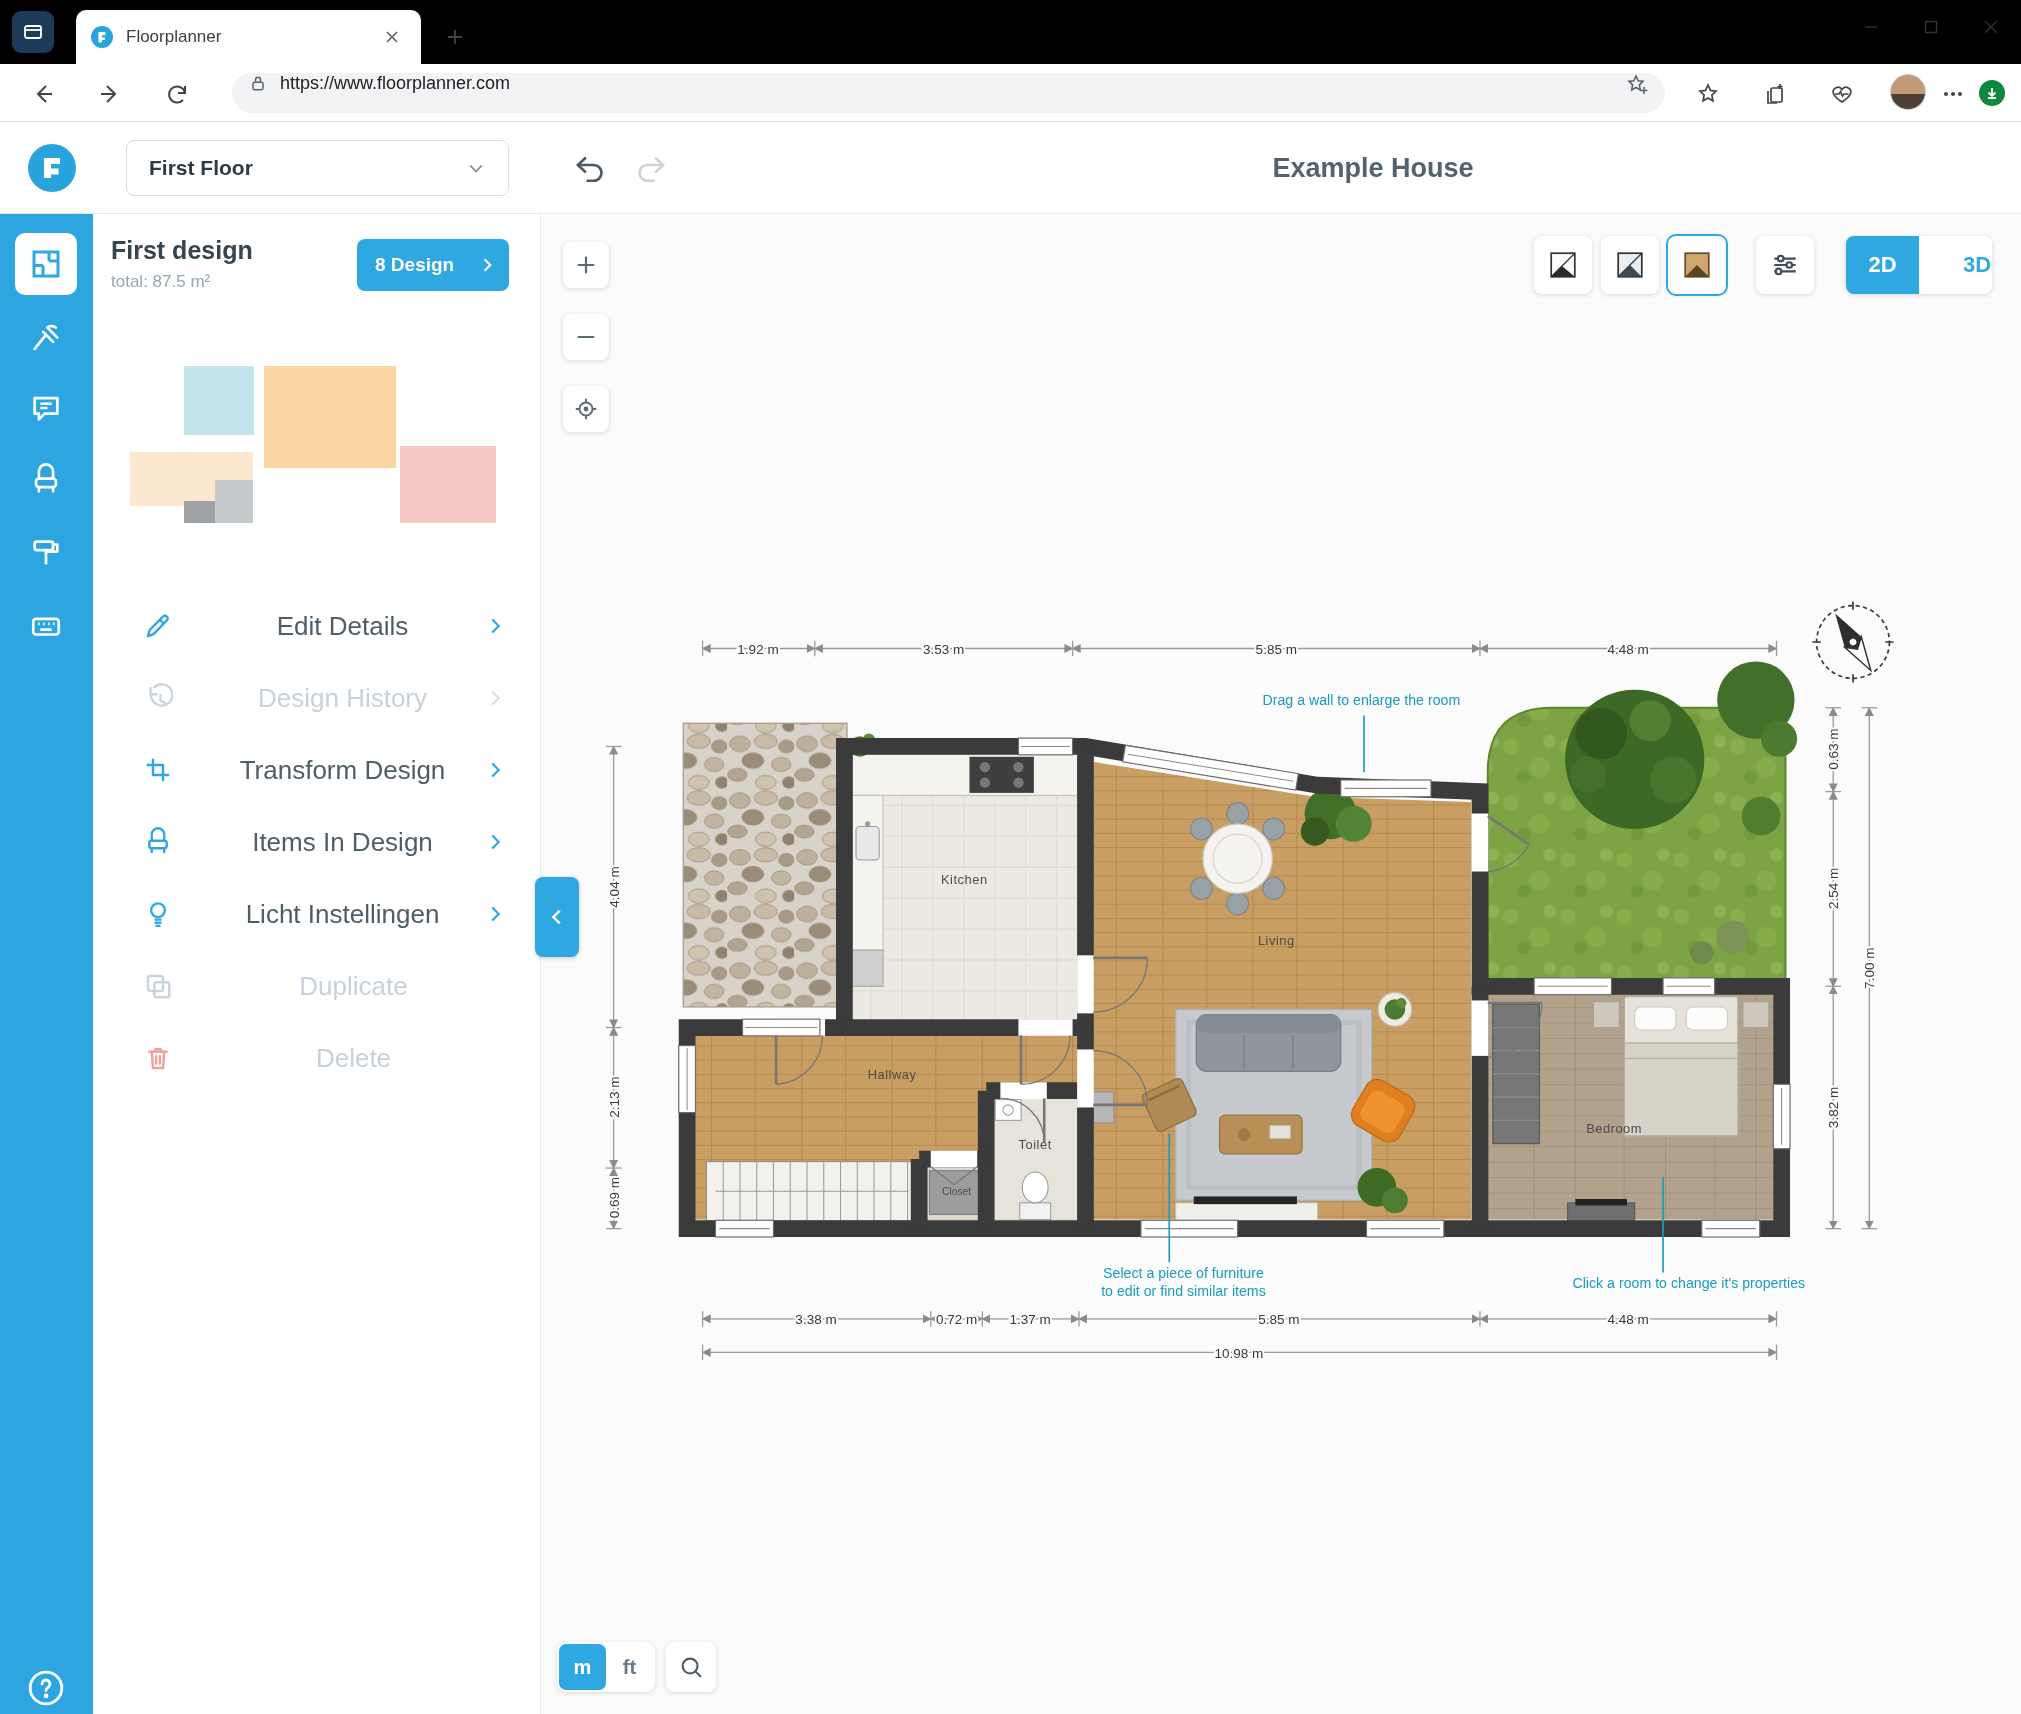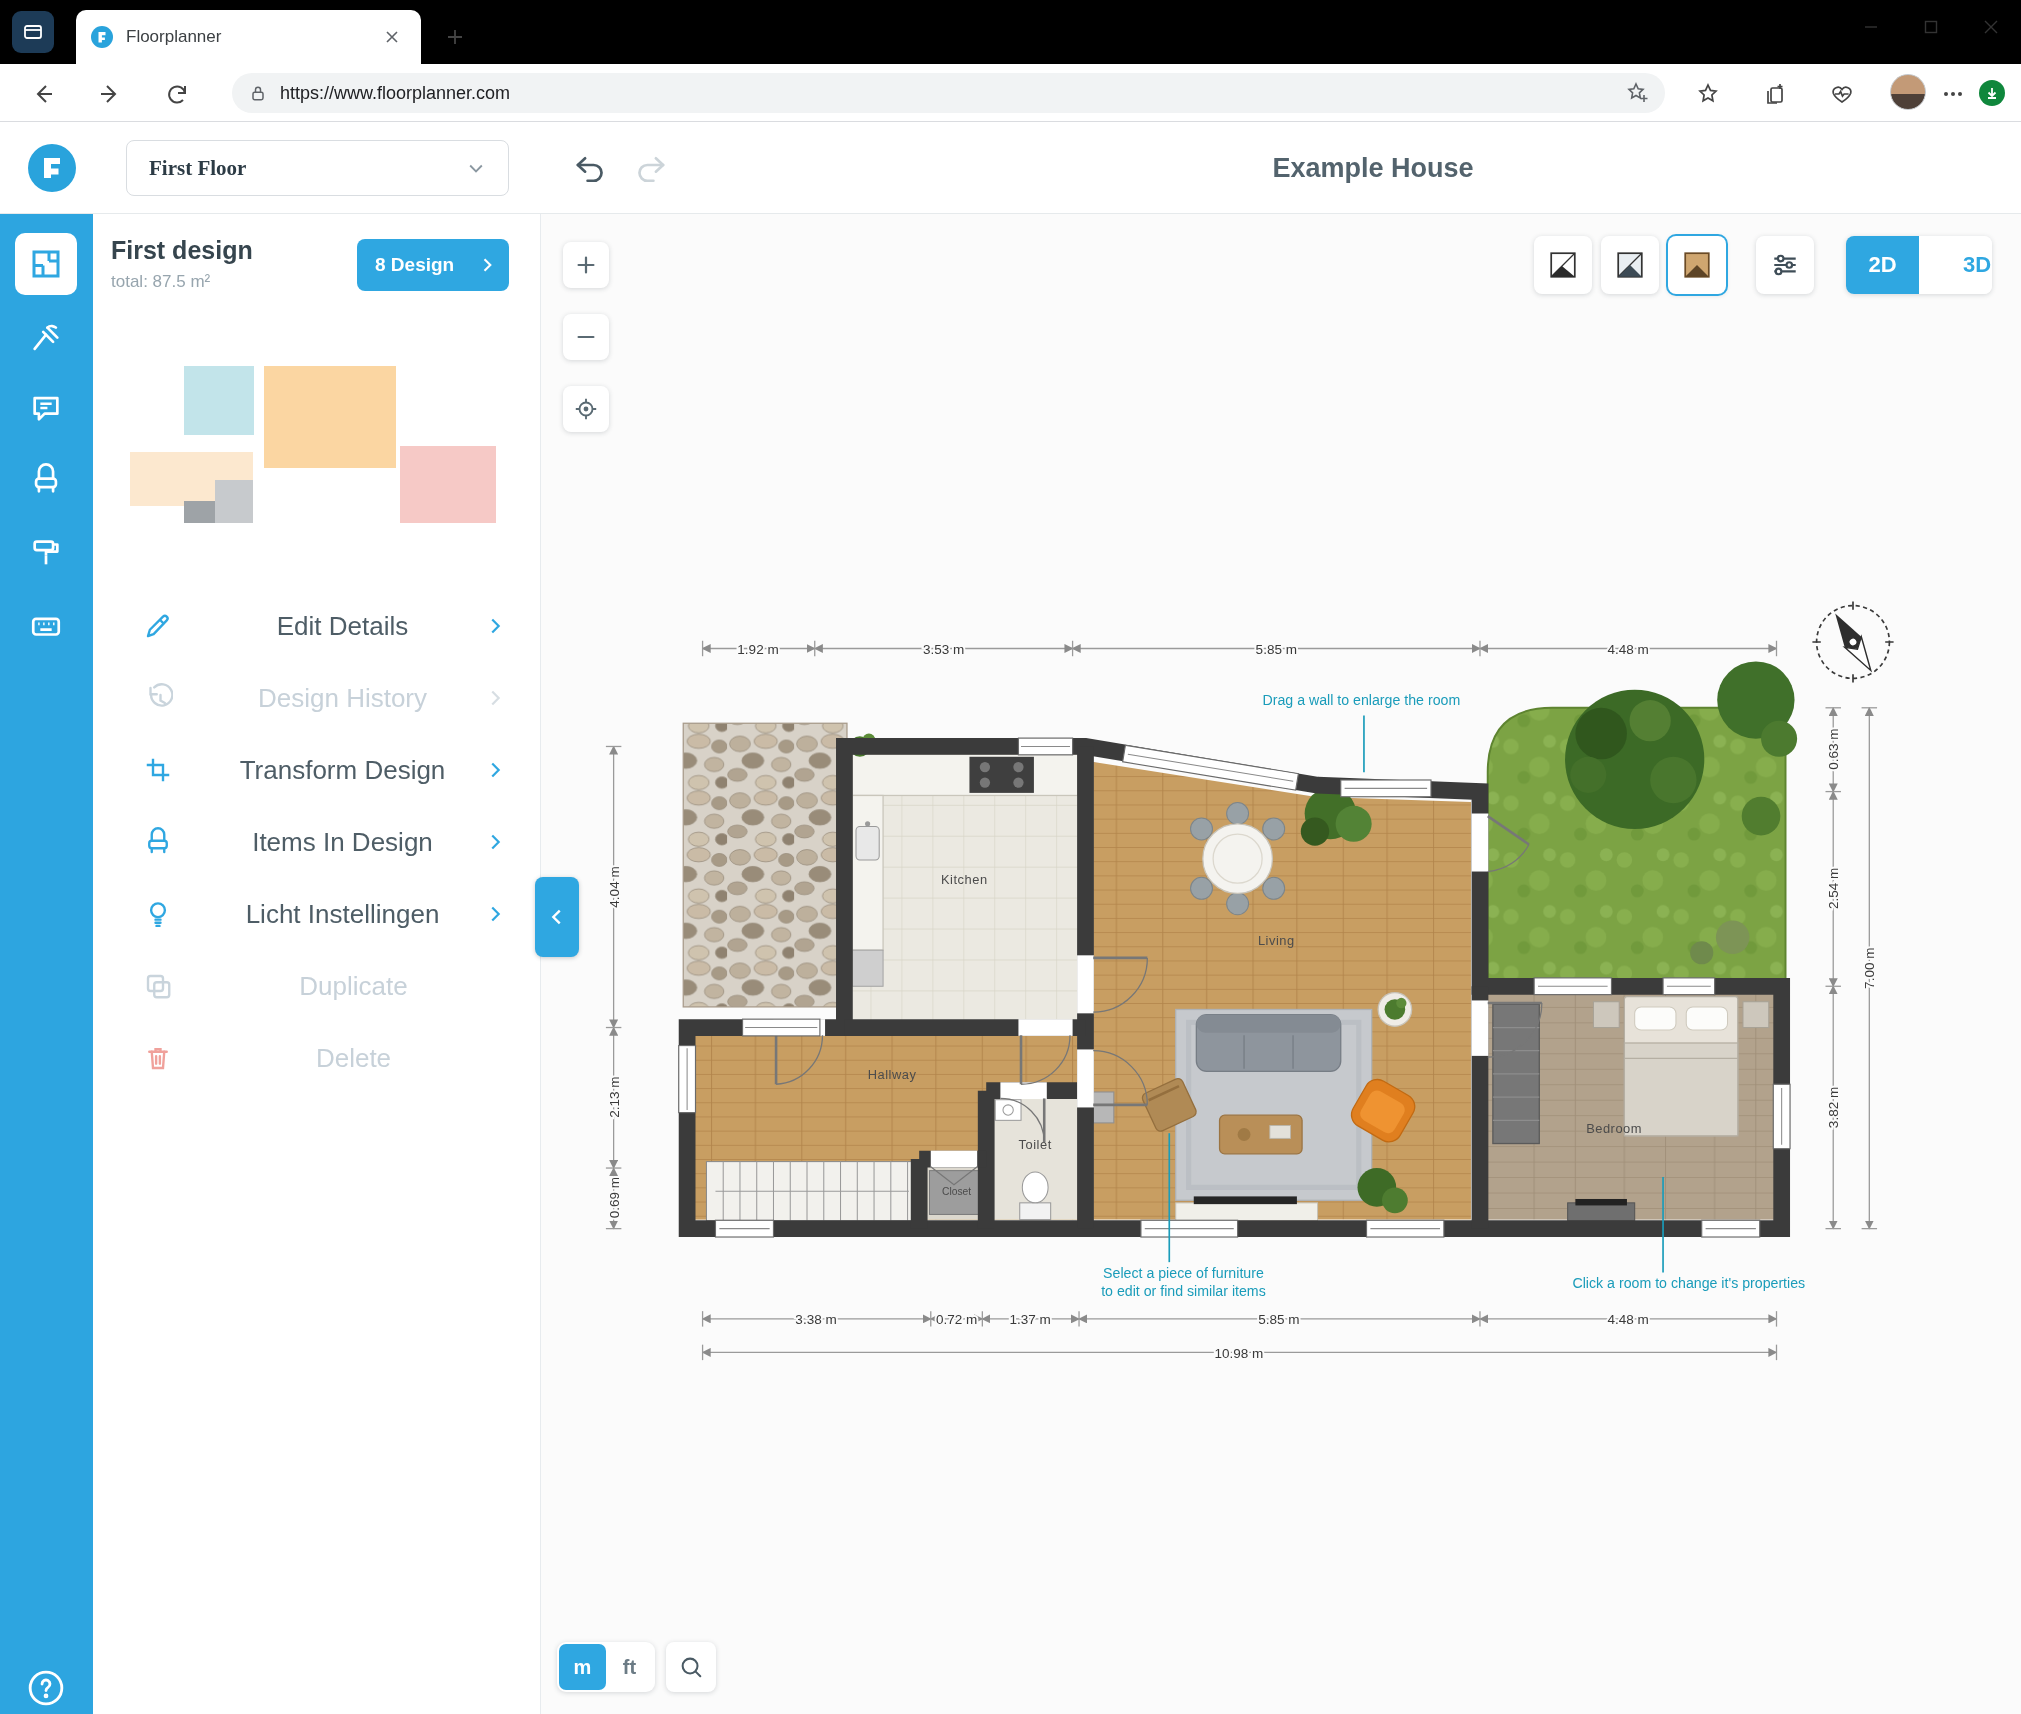--- a/index.html
+++ b/index.html
@@ -19,34 +19,34 @@
   .tab-close, .newtab { width:30px; height:30px; display:flex; align-items:center; justify-content:center;
     border-radius:6px; cursor:pointer; }
   .newtab { position:absolute; left:440px; top:22px; }
   .win-controls { position:absolute; right:0; top:0; height:54px; display:flex; }
   .win-controls > div { width:60px; height:54px; display:flex; align-items:center; justify-content:center; }
 
   .navbar { position:relative; height:58px; background:#ffffff; border-bottom:1px solid #dadce0; }
   .nav-ico { position:absolute; top:12px; width:36px; height:36px; display:flex;
     align-items:center; justify-content:center; border-radius:50%; }
   .addr { position:absolute; left:232px; top:9px; width:1433px; height:40px; background:#f1f3f4;
-    border-radius:20px; display:flex; align-items:center; padding:0 16px; }
+    border-radius:20px; display:flex; padding:0 16px; }
   .addr-url { font-size:18px; color:#202124; margin-left:12px; flex:1; }
   .avatar { position:absolute; left:1890px; top:10px; width:36px; height:36px; border-radius:50%;
     background:linear-gradient(180deg,#c39a77 0 55%, #4e4038 55%); border:1px solid #c5c9cd; }
   .green-badge { position:absolute; left:1979px; top:16px; width:26px; height:26px; border-radius:50%;
     background:#0f873c; display:flex; align-items:center; justify-content:center; }
 
   
   .app-topbar { position:relative; height:92px; background:#fff; border-bottom:1px solid #e6eaec; }
   .logo { position:absolute; left:28px; top:22px; width:48px; height:48px; border-radius:50%;
     background:#29a3dc; display:flex; align-items:center; justify-content:center; }
   .floor-select { position:absolute; left:126px; top:18px; width:383px; height:56px;
     border:1px solid #d9dde1; border-radius:8px; display:flex; align-items:center;
-    padding:0 22px; cursor:pointer;font-family:Liberation Serif, serif; }
+    padding:0 22px; cursor:pointer; }
   .floor-select span { font-size:21px; font-weight:600; color:#2c3b45; flex:1; }
   .undo-btn, .redo-btn { position:absolute; top:46px; transform:translateY(-50%); width:44px; height:44px;
     display:flex; align-items:center; justify-content:center; }
   .undo-btn { left:568px; } .redo-btn { left:629px; }
   .proj-title { position:absolute; left:1373px; top:46px; transform:translate(-50%,-50%);
     font-size:27px; font-weight:700; color:#53636d; white-space:nowrap; }
 
   
   .app-body { position:relative; height:1500px; display:flex; }
   .sidebar { position:relative; width:93px; background:#2da5e0; flex:none; }

